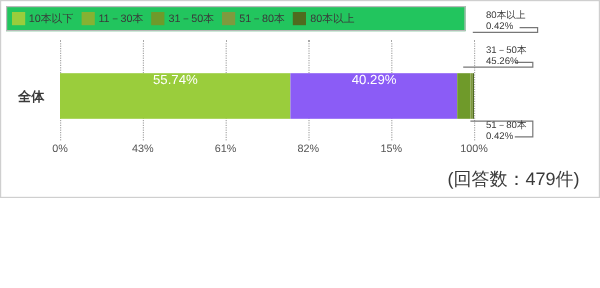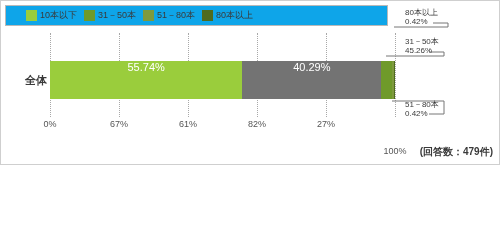--- a/index.html
+++ b/index.html
@@ -21,25 +21,25 @@
   }
 
   
   #legend {
     position: absolute;
     left: 4px;
     top: 4px;
     width: 383px;
     height: 21px;
     border: 1px solid #b9b9b9;
-    background: #0ea5e9;
+    background: #22c55e;
     box-sizing: border-box;
     display: flex;
     align-items: center;
-    padding-left: 20px;
+    padding-left: 4px;
   }
   .legend-item {
     display: flex;
     align-items: center;
     margin-right: 7px;
     white-space: nowrap;
   }
   .legend-swatch {
     width: 11px;
     height: 11px;
@@ -83,21 +83,21 @@
   }
   .seg-label {
     font-size: 11px;
     color: #ffffff;
     white-space: nowrap;
   }
 
   
   #cat-label {
     position: absolute;
-    left: 14px;
+    left: 4px;
     top: 60px;
     width: 42px;
     height: 38px;
     display: flex;
     align-items: center;
     justify-content: center;
     font-size: 11px;
     font-weight: bold;
     color: #3a3a3a;
   }
@@ -115,26 +115,25 @@
     top: 0;
     font-size: 9px;
     color: #555555;
     transform: translateX(-50%);
     white-space: nowrap;
   }
 
   
   #footnote {
     position: absolute;
-    right: 6px;
+    right: 16px;
     bottom: 5px;
-    font-size: 10px;
-    color: #3a3a3a;
-    white-space: nowrap;
-    font-weight: bold;
+    font-size: 15px;
+    color: #3a3a3a;
+    white-space: nowrap;
   }
 
   
   .callout {
     position: absolute;
     font-size: 8px;
     color: #3a3a3a;
     line-height: 1.15;
     white-space: nowrap;
     text-align: left;
@@ -152,20 +151,24 @@
 </style>
 </head>
 <body>
 
 <div id="chart-root">
 
   <div id="legend">
     <div class="legend-item">
       <span class="legend-swatch" style="background: rgb(154, 205, 60);"></span>
       <span class="legend-label">10本以下</span>
+    </div>
+    <div class="legend-item">
+      <span class="legend-swatch" style="background: rgb(134, 178, 50);"></span>
+      <span class="legend-label">11－30本</span>
     </div>
     <div class="legend-item">
       <span class="legend-swatch" style="background: rgb(111, 154, 42);"></span>
       <span class="legend-label">31－50本</span>
     </div>
     <div class="legend-item">
       <span class="legend-swatch" style="background: rgb(126, 154, 62);"></span>
       <span class="legend-label">51－80本</span>
     </div>
     <div class="legend-item">
@@ -182,36 +185,36 @@
         <div class="gridline" style="left: 20%;"></div>
         <div class="gridline" style="left: 40%;"></div>
         <div class="gridline" style="left: 60%;"></div>
         <div class="gridline" style="left: 80%;"></div>
         <div class="gridline" style="left: 100%;"></div>
       </div>
     <div id="bar">
       <div class="seg" style="background: rgb(154, 205, 60); width: 55.74%;">
         <span class="seg-label">55.74%</span>
       </div>
-      <div class="seg" style="background: #737373; width: 40.29%;">
+      <div class="seg" style="background: #8b5cf6; width: 40.29%;">
         <span class="seg-label">40.29%</span>
       </div>
       <div class="seg" style="background: rgb(111, 154, 42); width: 3.13%;"></div>
       <div class="seg" style="background: rgb(126, 154, 62); width: 0.42%;"></div>
       <div class="seg" style="background: rgb(79, 107, 30); width: 0.42%;"></div>
     </div>
   </div>
 
   <div id="xaxis">
       <div class="xtick" style="left: 0%;">0%</div>
-      <div class="xtick" style="left: 20%;">67%</div>
+      <div class="xtick" style="left: 20%;">43%</div>
       <div class="xtick" style="left: 40%;">61%</div>
       <div class="xtick" style="left: 60%;">82%</div>
-      <div class="xtick" style="left: 80%;">27%</div>
-      <div class="xtick" style="left: 100%; margin-top: 27px;">100%</div>
+      <div class="xtick" style="left: 80%;">15%</div>
+      <div class="xtick" style="left: 100%;">100%</div>
     </div>
 
   <svg id="leaders" viewBox="0 0 500 165" width="500" height="165">
 
     <polyline points="447,22 447,22" fill="none" stroke="#777777" stroke-width="1"></polyline>
     <polyline points="432,22 447,22 447,26 393,26" fill="none" stroke="#777777" stroke-width="1"></polyline>
 
     <polyline points="428,51 443,51 443,55 385,55" fill="none" stroke="#777777" stroke-width="1"></polyline>
 
     <polyline points="428,113 443,113 443,100 391,100" fill="none" stroke="#777777" stroke-width="1"></polyline>

